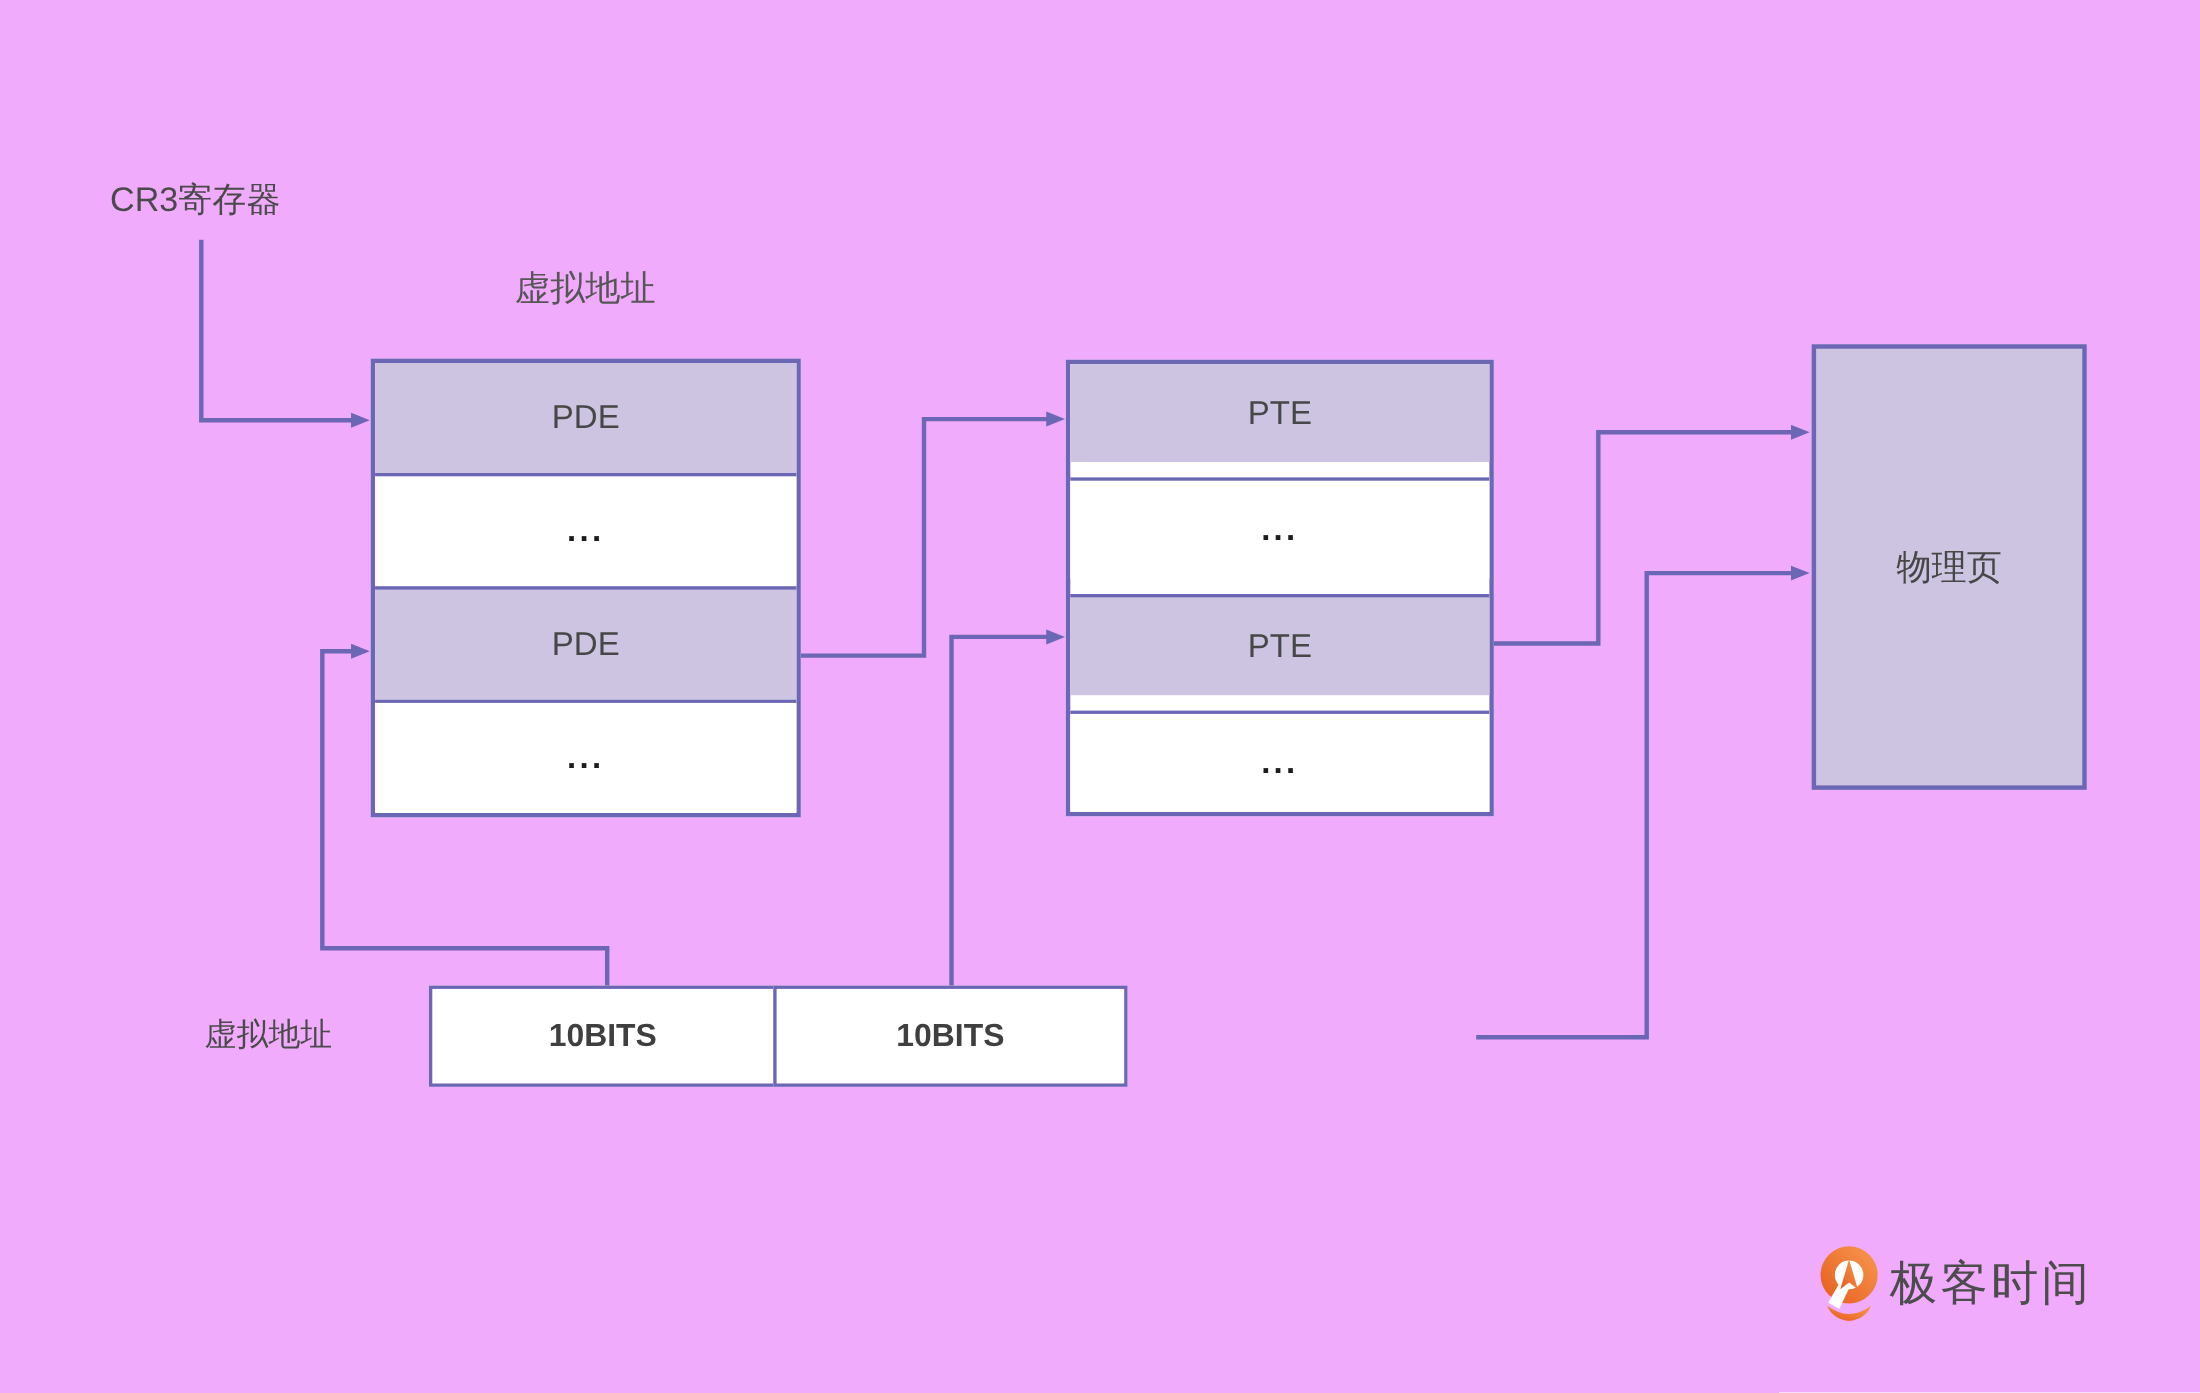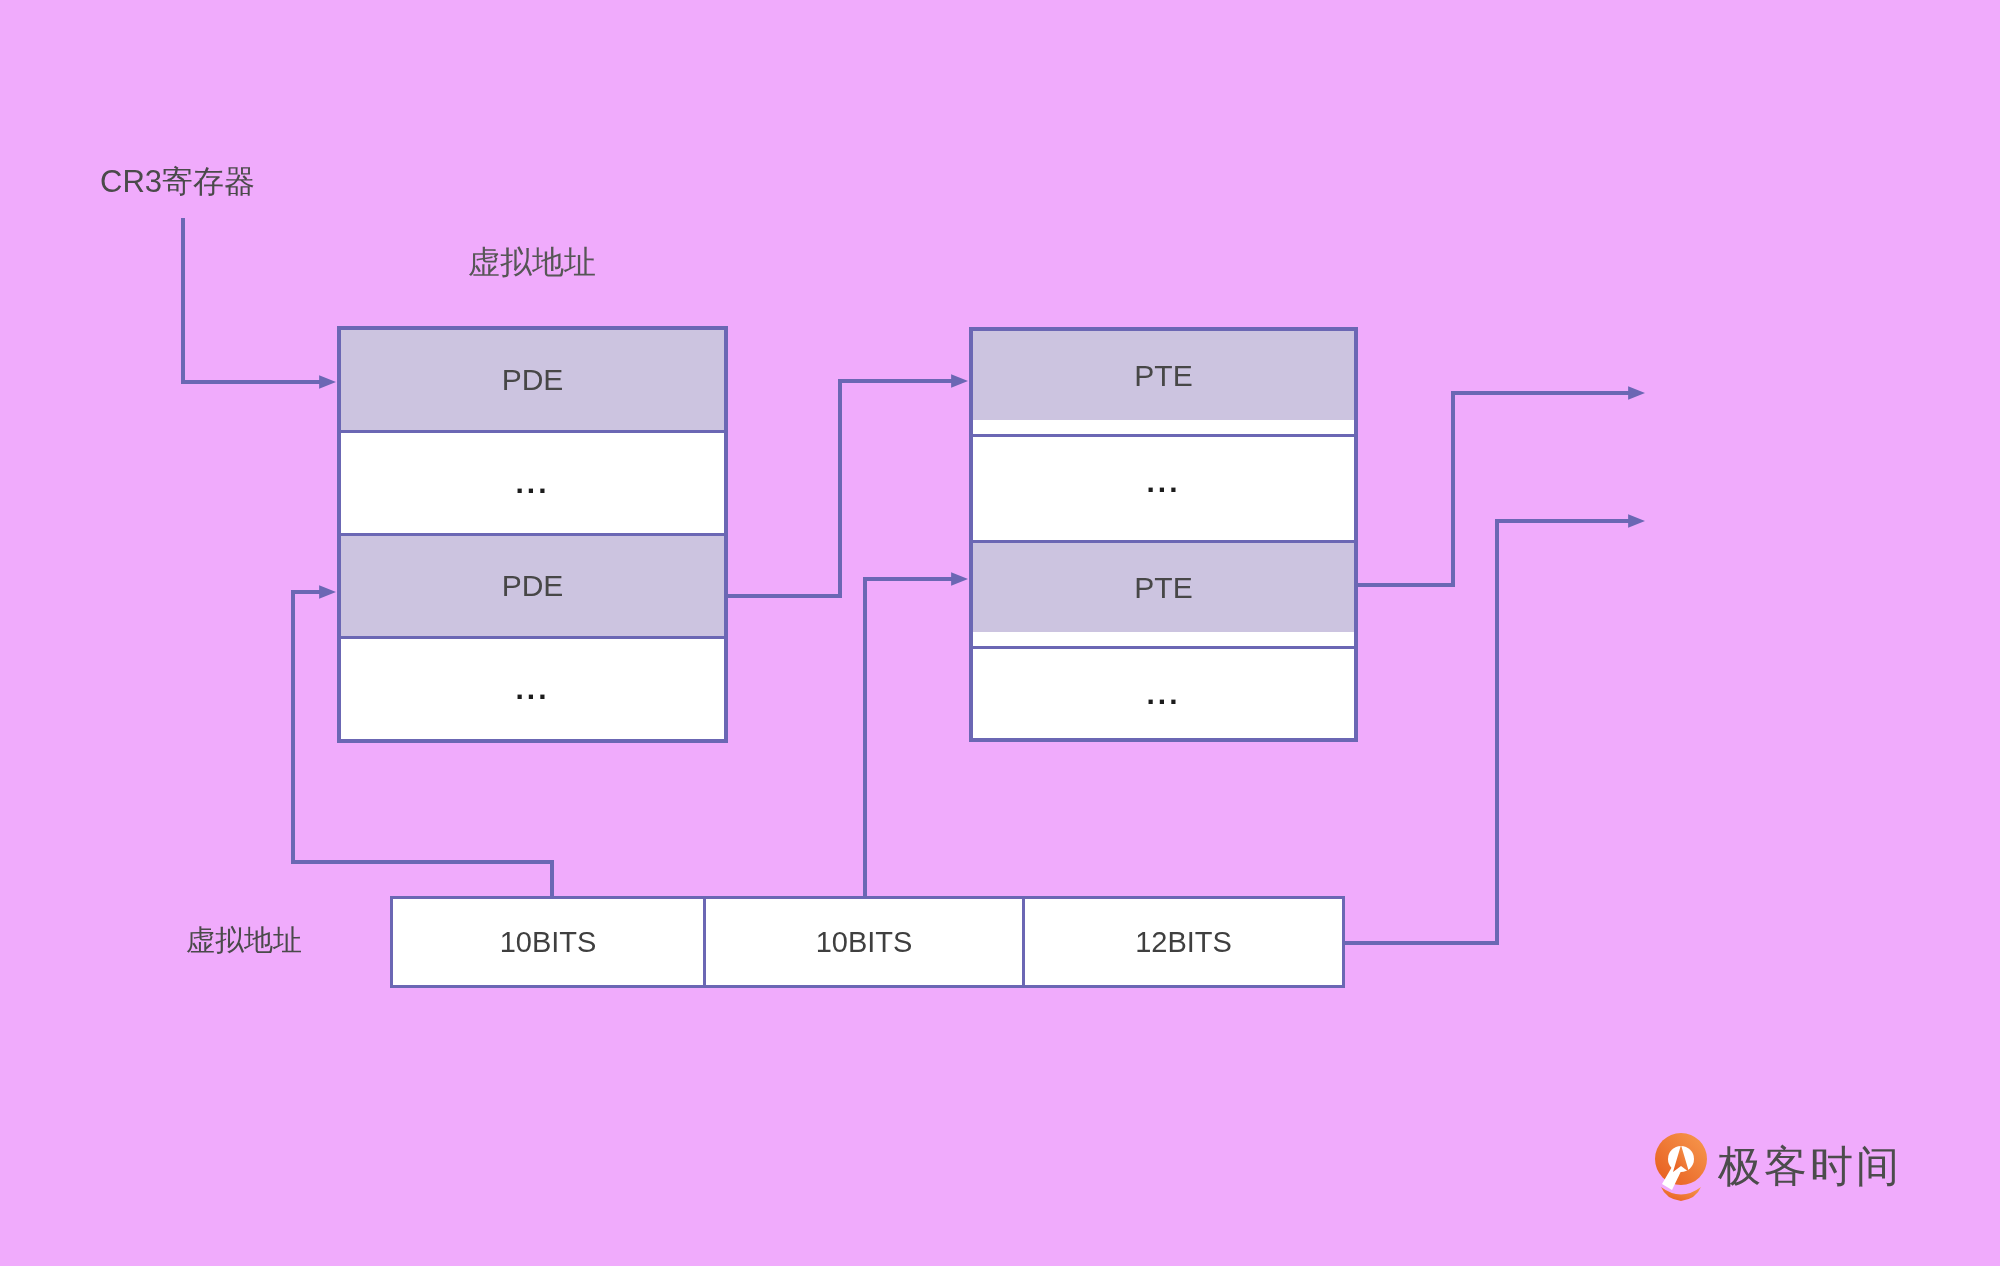--- a/index.html
+++ b/index.html
@@ -45,21 +45,21 @@
     display:flex;align-items:center;justify-content:center;
     font-size:32px;color:#474747;
   }
 
   .va-label{left:186px;top:921px;font-size:29px;}
   .va-row{position:absolute;left:390px;top:896px;height:92px;display:flex;}
   .va-box{
     box-sizing:border-box;height:92px;
     border:3px solid #6b67b4;background:#ffffff;
     display:flex;align-items:center;justify-content:center;
-    font-size:29px;color:#3f3f3f;
+    font-size:29px;color:#3f3f3f;font-weight:bold;
   }
   .va-box + .va-box{margin-left:-3px;}
   .va-box.b1{width:316px;}
   .va-box.b2{width:322px;}
   .va-box.b3{width:323px;}
 
   .logo{
     position:absolute;left:1646px;top:1130px;height:74px;
     display:flex;align-items:center;gap:2px;
   }
@@ -98,27 +98,29 @@
     <div class="row dots">...</div>
   </div>
 
   <div class="table pt-table">
     <div class="row hl">PTE</div>
     <div class="row dots">...</div>
     <div class="row hl">PTE</div>
     <div class="row dots">...</div>
   </div>
 
+  <div class="physical-page">
+    <span>物理页</span>
+  </div>
 
   <div class="label va-label">虚拟地址</div>
 
   <div class="va-row">
     <div class="va-box b1">10BITS</div>
     <div class="va-box b2">10BITS</div>
-    <div class="va-box b3">12BITS</div>
   </div>
 
   <div class="logo">
     <svg width="70" height="74" viewBox="0 0 70 74" xmlns="http://www.w3.org/2000/svg">
       <defs>
         <linearGradient id="og" x1="1" y1="0" x2="0" y2="1">
           <stop offset="0" stop-color="#f79a4f"></stop>
           <stop offset="1" stop-color="#e65a1d"></stop>
         </linearGradient>
       </defs>

